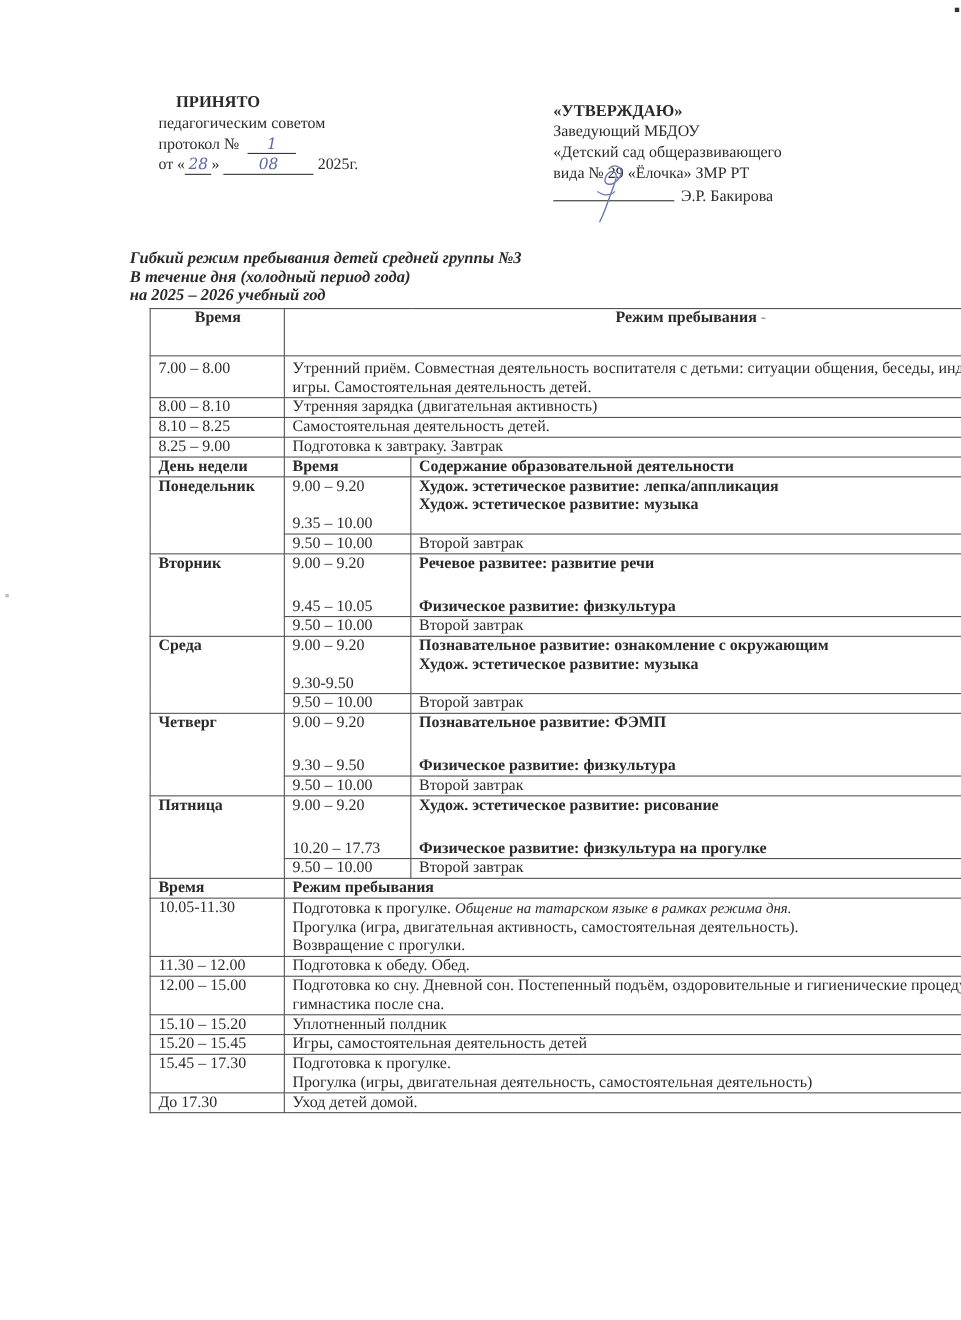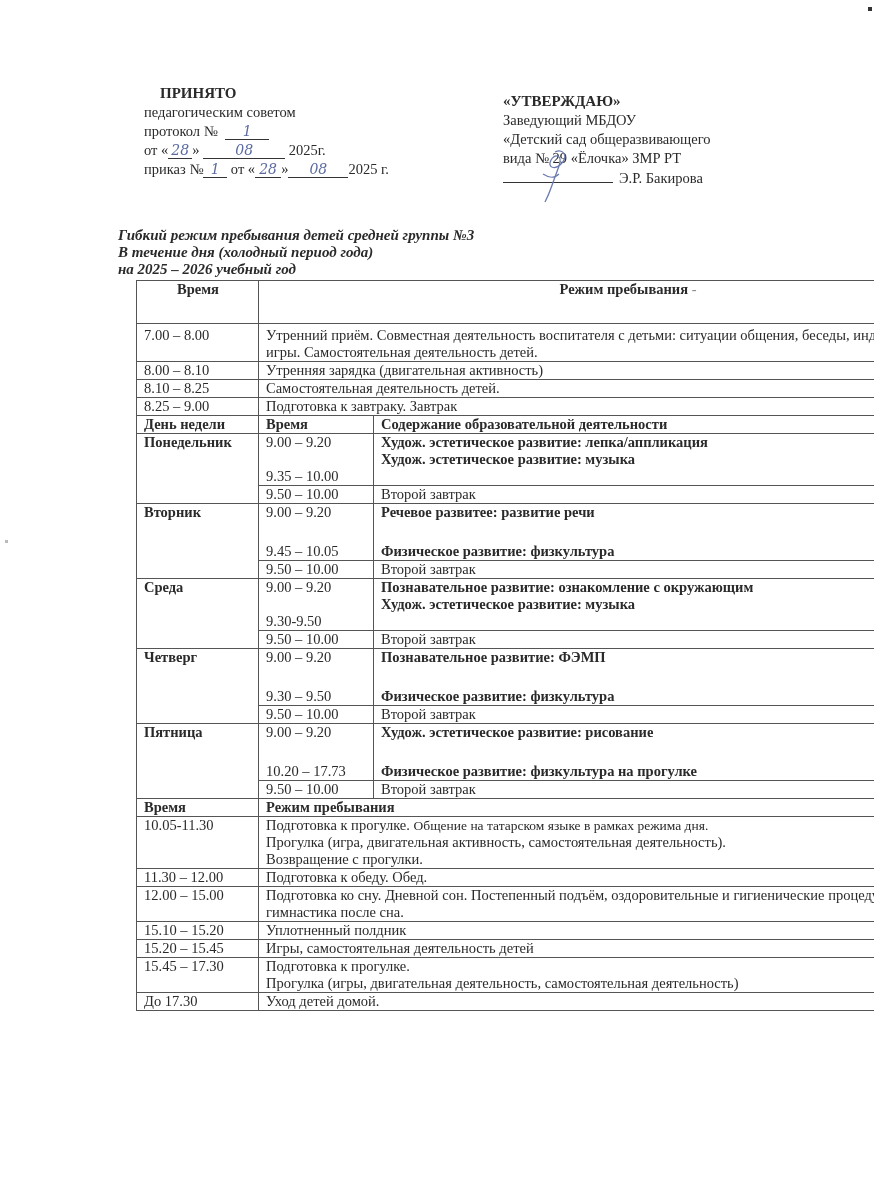--- a/index.html
+++ b/index.html
@@ -88,21 +88,21 @@
     }
     table.sched td {
       border: 1px solid #555;
       padding: 0 6px 0 7px;
       vertical-align: top;
     }
     .c1 { width: 122px; }
     .c2 { width: 115px; }
     .center { text-align: center; }
     .b { font-weight: bold; }
-    .i { }
+    .i { font-style: italic; }
     .mainhead td { height: 42px; padding-top: 4px; }
     .spacer { display: block; height: 17px; }
     .spacer-big { display: block; height: 22px; }
     .stray {
       position: absolute;
       width: 3px; height: 3px;
       background: #bbb;
     }
   </style>
 </head>
@@ -115,24 +115,20 @@
   <div class="hdr-title">ПРИНЯТО</div>
   <div>педагогическим советом</div>
   <div>
     <span>протокол №</span>
     <span class="hw" style="width:44px;margin-left:4px;">1</span>
   </div>
   <div>
     <span>от «</span><span class="hw" style="width:24px;">28</span><span>»</span>
     <span class="hw" style="width:82px;">08</span>
     <span>2025г.</span>
-  </div>
-  <div>
-    <span>приказ №</span><span class="hw" style="width:24px;">1</span>
-    <span>от «</span><span class="hw" style="width:26px;">28</span><span>»</span><span class="hw" style="width:60px;">08</span><span>2025 г.</span>
   </div>
 </div>
 
 <div class="header-right">
   <div class="hdr-title">«УТВЕРЖДАЮ»</div>
   <div>Заведующий МБДОУ</div>
   <div>«Детский сад общеразвивающего</div>
   <div>вида № 29 «Ёлочка» ЗМР РТ</div>
   <div>
     <span class="sig-line">

